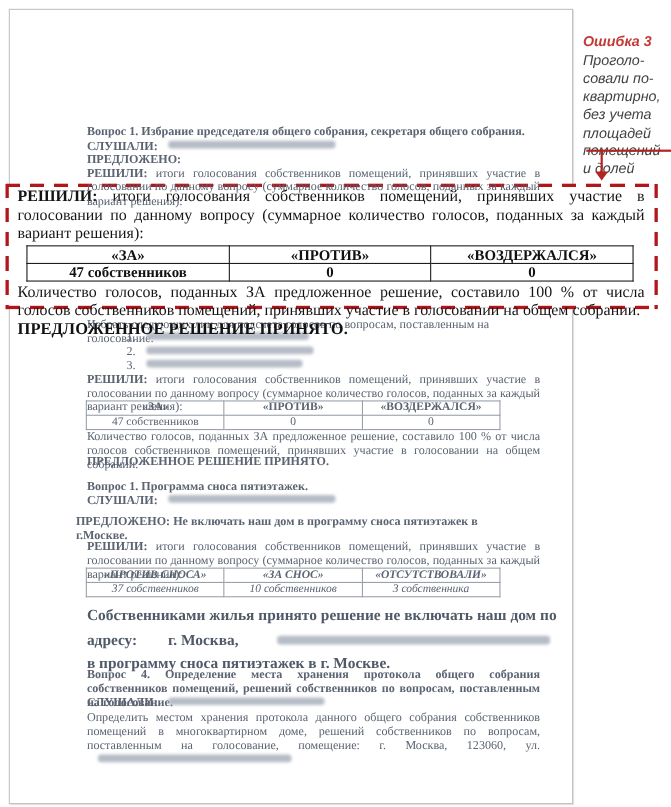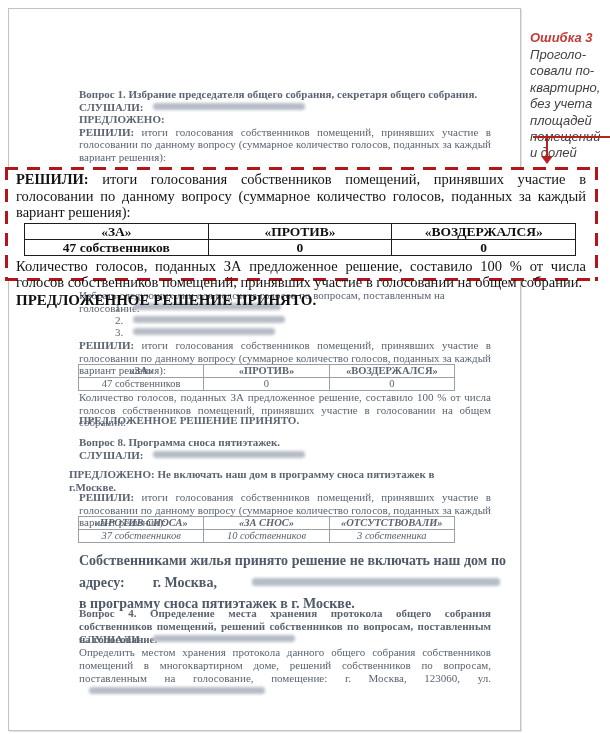--- a/index.html
+++ b/index.html
@@ -33,21 +33,21 @@
   .edge.top{top:0;} .edge.bottom{bottom:0;} .edge.left{left:0;} .edge.right{right:0;}
   .callout-content{position:absolute;left:11px;top:4px;right:12px;color:#141414;}
   .co-p{font-size:14.5px;line-height:16.5px;text-align:justify;margin:0;}
   .co-p b{font-weight:bold;}
   .big-table{border-collapse:collapse;width:552px;margin:2px 0 2px 8px;table-layout:fixed;}
   .big-table th,.big-table td{border:1.5px solid #1d1d1d;text-align:center;padding:0;
       font-size:13.5px;font-weight:bold;height:15px;line-height:15px;color:#111;}
   .co-accepted{font-size:15px;font-weight:bold;margin:1px 0 0 0;line-height:16px;color:#111;}
 
   
-  .q1{z-index:3;}
+  .q1{z-index:3;margin-top:26px;}
 
   
   .annotation{position:absolute;left:530px;top:30px;width:79px;
       font-family:"Liberation Sans",sans-serif;font-style:italic;z-index:4;}
   .ann-title{color:#c23a36;font-weight:bold;font-size:13px;line-height:16px;margin:0 0 1px 0;}
   .ann-note{color:#414141;font-size:13px;line-height:16.4px;white-space:pre-line;font-weight:500;}
 
   
   .leader-h{position:absolute;left:533px;top:136px;width:77px;height:2px;background:#b3231f;z-index:4;}
   .leader-v{position:absolute;left:546px;top:136px;width:2px;height:21px;background:#b3231f;z-index:4;}
@@ -123,21 +123,21 @@
       </tr>
     </tbody>
       </table>
   </div>
   <div class="doc" style="left:79px;top:391px;width:412px;">Количество голосов, поданных ЗА предложенное решение, составило 100 % от числа голосов собственников помещений, принявших участие в голосовании на общем собрании.</div>
   <div class="doc" style="left:79px;top:414px;width:412px;text-align:left;">
     <b>ПРЕДЛОЖЕННОЕ РЕШЕНИЕ ПРИНЯТО.</b>
   </div>
 
   <div class="doc" style="left:79px;top:436px;width:412px;text-align:left;">
-    <b>Вопрос 8. Программа сноса пятиэтажек.</b>
+    <b>Вопрос 1. Программа сноса пятиэтажек.</b>
   </div>
   <div class="doc" style="left:79px;top:449px;width:412px;text-align:left;">
     <b>СЛУШАЛИ:</b><span class="redact" style="width:152px"></span>
   </div>
   <div class="doc" style="left:69px;top:468px;width:412px;text-align:left;">
     <b>ПРЕДЛОЖЕНО:</b> <b>Не включать наш дом в программу сноса пятиэтажек в г.Москве.</b>
   </div>
   <div class="doc" style="left:79px;top:491px;width:412px;">
     <b>РЕШИЛИ:</b> <span>итоги голосования собственников помещений, принявших участие в голосовании по данному вопросу (суммарное количество голосов, поданных за каждый вариант решения):</span>
   </div>

